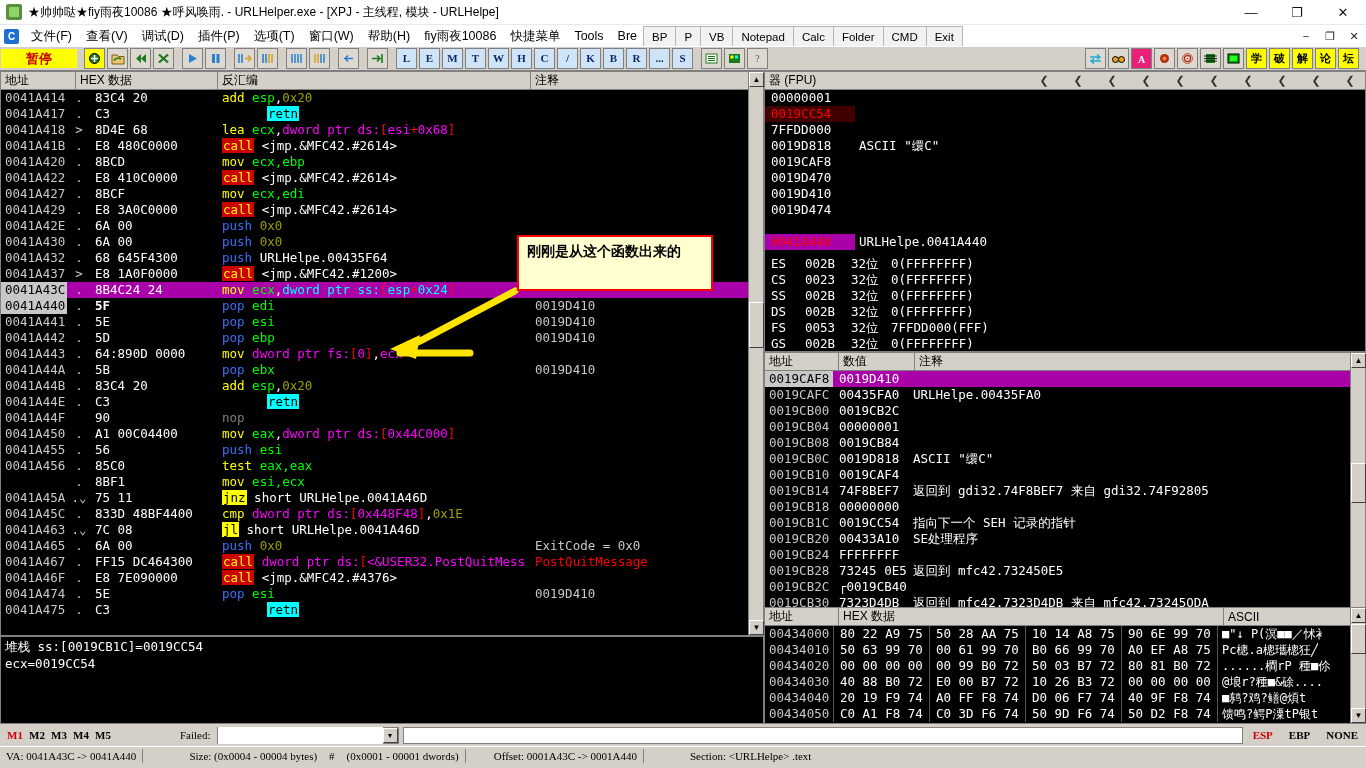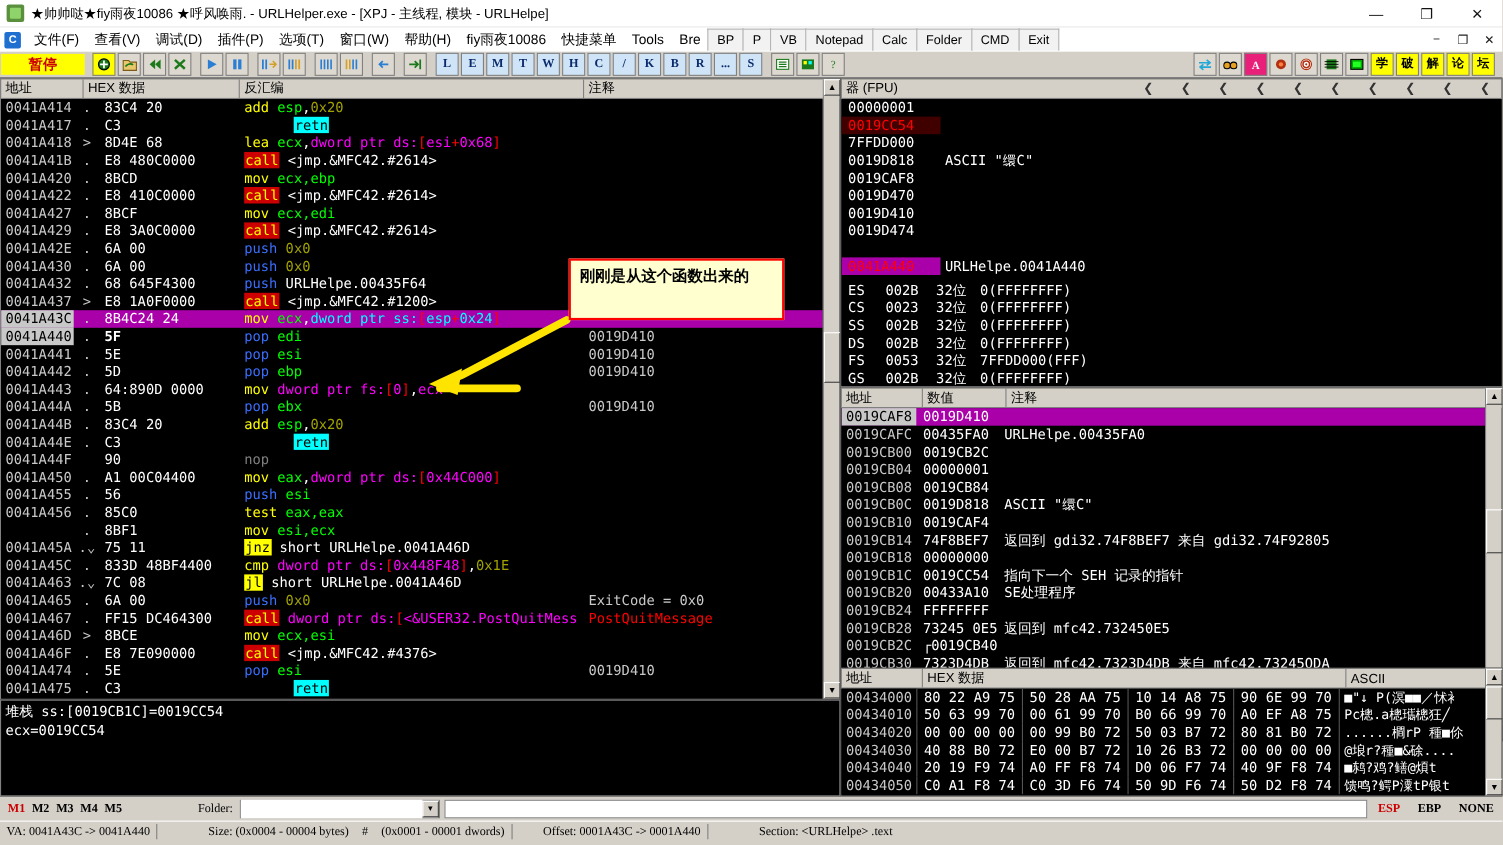--- a/index.html
+++ b/index.html
@@ -386,21 +386,20 @@
         <div class="row mono"><span class="cell c-addr" style="width: 66px;">0041A44F</span><span class="cell c-mark" style="width: 24px;"></span><span class="cell c-hex" style="width: 127px;">90</span><span class="cell c-dis" style="width: 313px;"><span class="k-gray">nop</span></span><span class="cell c-com " style="width: 210px;"></span></div>
         <div class="row mono"><span class="cell c-addr" style="width: 66px;">0041A450</span><span class="cell c-mark" style="width: 24px;">.</span><span class="cell c-hex" style="width: 127px;">A1 00C04400</span><span class="cell c-dis" style="width: 313px;"><span class="k-yel">mov </span><span class="k-grn">eax</span><span class="k-wht">,</span><span class="k-mag">dword ptr ds:</span><span class="k-red">[</span><span class="k-mag">0x44C000</span><span class="k-red">]</span></span><span class="cell c-com " style="width: 210px;"></span></div>
         <div class="row mono"><span class="cell c-addr" style="width: 66px;">0041A455</span><span class="cell c-mark" style="width: 24px;">.</span><span class="cell c-hex" style="width: 127px;">56</span><span class="cell c-dis" style="width: 313px;"><span class="k-blue">push</span><span class="k-grn"> esi</span></span><span class="cell c-com " style="width: 210px;"></span></div>
         <div class="row mono"><span class="cell c-addr" style="width: 66px;">0041A456</span><span class="cell c-mark" style="width: 24px;">.</span><span class="cell c-hex" style="width: 127px;">85C0</span><span class="cell c-dis" style="width: 313px;"><span class="k-yel">test </span><span class="k-grn">eax,eax</span></span><span class="cell c-com " style="width: 210px;"></span></div>
         <div class="row mono"><span class="cell c-addr" style="width: 66px; margin-top: 48px;">0041A458</span><span class="cell c-mark" style="width: 24px;">.</span><span class="cell c-hex" style="width: 127px;">8BF1</span><span class="cell c-dis" style="width: 313px;"><span class="k-yel">mov </span><span class="k-grn">esi,ecx</span></span><span class="cell c-com " style="width: 210px;"></span></div>
         <div class="row mono"><span class="cell c-addr" style="width: 66px;">0041A45A</span><span class="cell c-mark" style="width: 24px;">.⌄</span><span class="cell c-hex" style="width: 127px;">75 11</span><span class="cell c-dis" style="width: 313px;"><span class="op-jmp">jnz</span><span class="k-wht"> short URLHelpe.0041A46D</span></span><span class="cell c-com " style="width: 210px;"></span></div>
         <div class="row mono"><span class="cell c-addr" style="width: 66px;">0041A45C</span><span class="cell c-mark" style="width: 24px;">.</span><span class="cell c-hex" style="width: 127px;">833D 48BF4400</span><span class="cell c-dis" style="width: 313px;"><span class="k-yel">cmp </span><span class="k-mag">dword ptr ds:</span><span class="k-red">[</span><span class="k-mag">0x448F48</span><span class="k-red">]</span><span class="k-wht">,</span><span class="k-olive">0x1E</span></span><span class="cell c-com " style="width: 210px;"></span></div>
         <div class="row mono"><span class="cell c-addr" style="width: 66px;">0041A463</span><span class="cell c-mark" style="width: 24px;">.⌄</span><span class="cell c-hex" style="width: 127px;">7C 08</span><span class="cell c-dis" style="width: 313px;"><span class="op-jmp">jl</span><span class="k-wht"> short URLHelpe.0041A46D</span></span><span class="cell c-com " style="width: 210px;"></span></div>
         <div class="row mono"><span class="cell c-addr" style="width: 66px;">0041A465</span><span class="cell c-mark" style="width: 24px;">.</span><span class="cell c-hex" style="width: 127px;">6A 00</span><span class="cell c-dis" style="width: 313px;"><span class="k-blue">push</span><span class="k-wht"> </span><span class="k-olive">0x0</span></span><span class="cell c-com " style="width: 210px;">ExitCode = 0x0</span></div>
         <div class="row mono"><span class="cell c-addr" style="width: 66px;">0041A467</span><span class="cell c-mark" style="width: 24px;">.</span><span class="cell c-hex" style="width: 127px;">FF15 DC464300</span><span class="cell c-dis" style="width: 313px;"><span class="op-call">call</span><span class="k-mag"> dword ptr ds:</span><span class="k-red">[</span><span class="k-mag">&lt;&amp;USER32.PostQuitMess</span></span><span class="cell c-com k-red" style="width: 210px;">PostQuitMessage</span></div>
-        <div class="row mono"><span class="cell c-addr" style="width: 66px;">0041A46D</span><span class="cell c-mark" style="width: 24px;">&gt;</span><span class="cell c-hex" style="width: 127px;">8BCE</span><span class="cell c-dis" style="width: 313px;"><span class="k-yel">mov </span><span class="k-grn">ecx,esi</span></span><span class="cell c-com " style="width: 210px;"></span></div>
         <div class="row mono"><span class="cell c-addr" style="width: 66px;">0041A46F</span><span class="cell c-mark" style="width: 24px;">.</span><span class="cell c-hex" style="width: 127px;">E8 7E090000</span><span class="cell c-dis" style="width: 313px;"><span class="op-call">call</span><span class="k-wht"> &lt;jmp.&amp;MFC42.#4376&gt;</span></span><span class="cell c-com " style="width: 210px;"></span></div>
         <div class="row mono"><span class="cell c-addr" style="width: 66px;">0041A474</span><span class="cell c-mark" style="width: 24px;">.</span><span class="cell c-hex" style="width: 127px;">5E</span><span class="cell c-dis" style="width: 313px;"><span class="k-blue">pop</span><span class="k-grn"> esi</span></span><span class="cell c-com " style="width: 210px;">0019D410</span></div>
         <div class="row mono"><span class="cell c-addr" style="width: 66px;">0041A475</span><span class="cell c-mark" style="width: 24px;">.</span><span class="cell c-hex" style="width: 127px;">C3</span><span class="cell c-dis" style="width: 313px;"><span class="op-retn">retn</span></span><span class="cell c-com " style="width: 210px;"></span></div>
       </div>
     <div class="vsb">
       <div class="sb-arrow">▲</div>
       <div class="sb-thumb" style="top:230px;height:46px;"></div>
       <div class="sb-arrow bot">▼</div>
     </div>
   </div>
@@ -512,21 +511,21 @@
   </div>
 
 </div>
 
 <div id="botbar">
   <div class="mbtn" style="color:#cc0000;margin-left:4px;">M1</div>
   <div class="mbtn">M2</div>
   <div class="mbtn">M3</div>
   <div class="mbtn">M4</div>
   <div class="mbtn">M5</div>
-  <div id="cmdlabel">Folder:</div>
+  <div id="cmdlabel">Failed:</div>
   <div id="cmdbox">
     <input id="cmdinput" class="mono" placeholder="" style="">
     <div id="cmddrop">▼</div>
   </div>
   <div id="cmdspare"></div>
   <div class="regflag" style="color:#cc0000;">ESP</div>
   <div class="regflag">EBP</div>
   <div class="regflag">NONE</div>
 </div>
 

